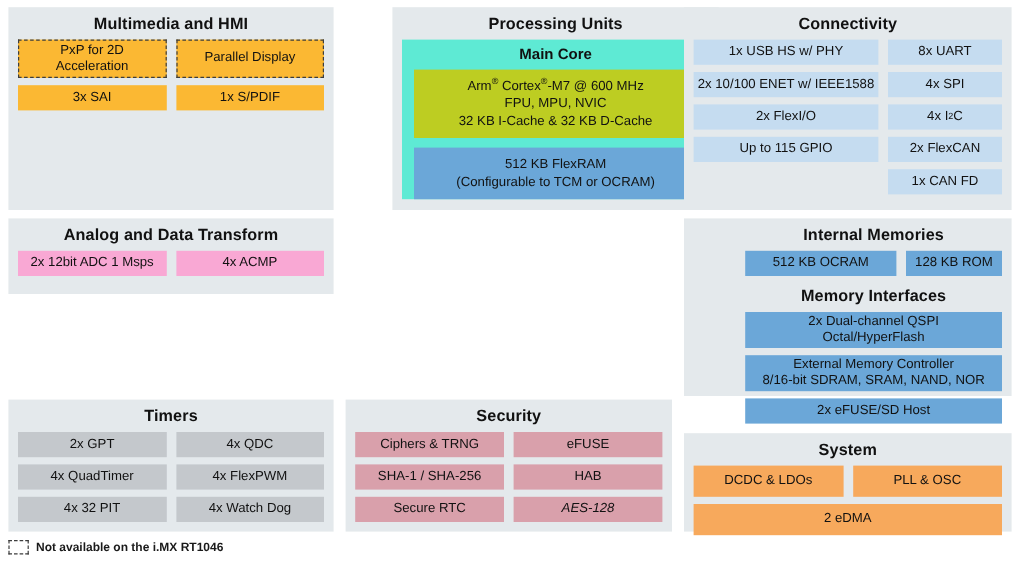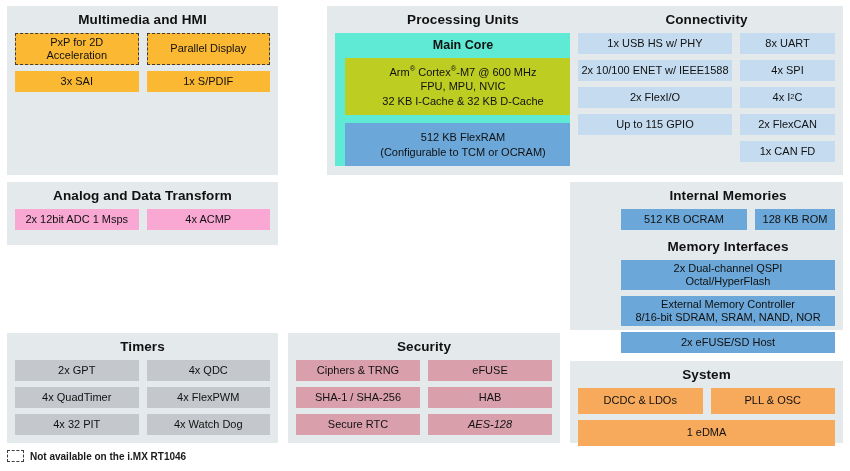--- a/index.html
+++ b/index.html
@@ -224,21 +224,21 @@
     </div>
   </div>
 
   <div class="panel" style="left:570px; top:361px; width:273px; height:82px;">
     <div class="panel-title">System</div>
     <div class="rowwrap">
       <div class="cell c-orange2 tall" style="flex:1;">DCDC &amp; LDOs</div>
       <div class="cell c-orange2 tall" style="flex:1;">PLL &amp; OSC</div>
     </div>
     <div class="rowwrap last">
-      <div class="cell c-orange2 tall" style="flex:1;">1 eDMA</div>
+      <div class="cell c-orange2 tall" style="flex:1;">2 eDMA</div>
     </div>
   </div>
 
   <div class="legend">
     <span class="legend-swatch"></span>
     <span>Not available on the i.MX RT1046</span>
   </div>
 
 </div>
 

